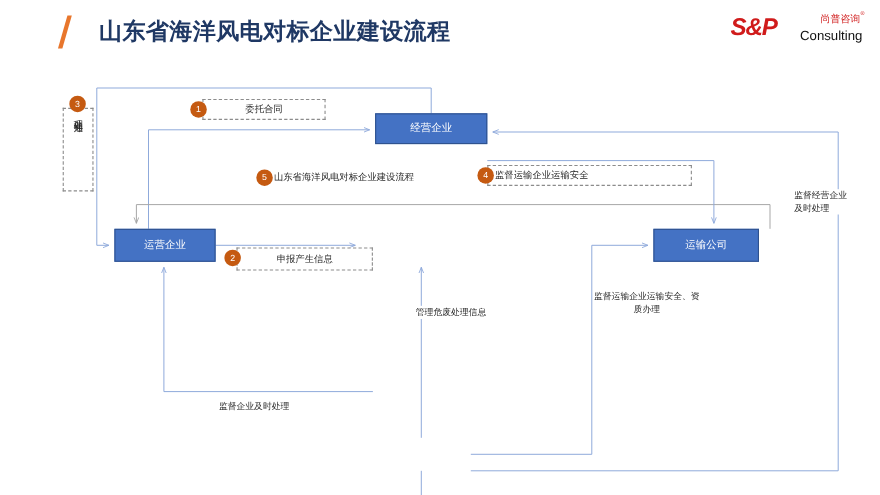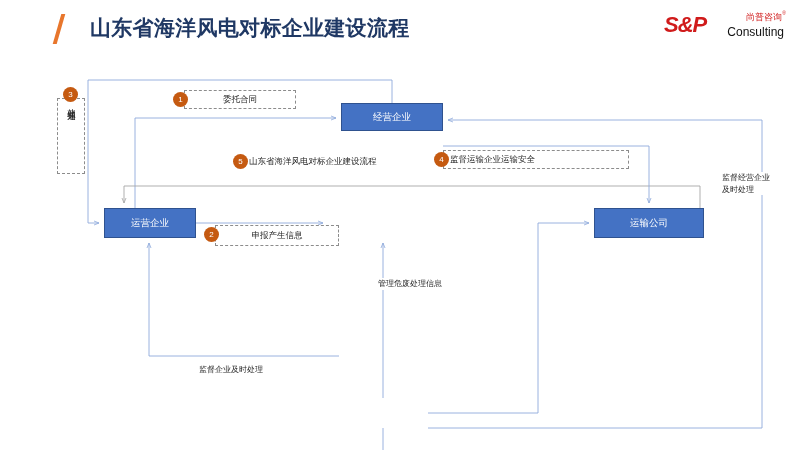--- a/index.html
+++ b/index.html
@@ -97,21 +97,21 @@
     justify-content: center;
     text-align: center;
     box-sizing: border-box;
     line-height: 1.2;
   }
   .node.rounded { border-radius: 7px; }
 
   #node-operating   { left: 104px; top: 152px; width: 92px;  height: 30px; }
   #node-business    { left: 341px; top:  47px; width: 102px; height: 28px; }
   #node-platform    { left: 328px; top: 152px; width: 115px; height: 30px; }
-  #node-transport   { left: 594px; top: 152px; width: 110px; height: 30px; }
+  #node-transport   { left: 594px; top: 152px; width: 96px; height: 30px; }
   #node-power       { left: 339px; top: 286px; width:  89px; height: 30px; }
 
   
   .badge {
     position: absolute;
     width: 15px; height: 15px;
     border-radius: 50%;
     background: #C55A11;
     color: #ffffff;
     font-size: 8px;
@@ -244,18 +244,19 @@
   <div class="badge" id="badge-3">3</div>
 
   <div class="step-box" id="step-4-box">监督运输企业运输安全</div>
   <div class="badge" id="badge-4">4</div>
 
   <div class="step-plain" id="step-5-label">山东省海洋风电对标企业建设流程</div>
   <div class="badge" id="badge-5">5</div>
 
   <div class="annot" id="annot-supervise-business">监督经营企业及时处理</div>
 
+  <div class="annot" id="annot-supervise-transport">监督运输企业运输安全、资质办理</div>
 
   <div class="annot" id="annot-manage-waste">管理危废处理信息</div>
 
   <div class="annot" id="annot-supervise-timely">监督企业及时处理</div>
 
 </div>
 
 </body></html>

